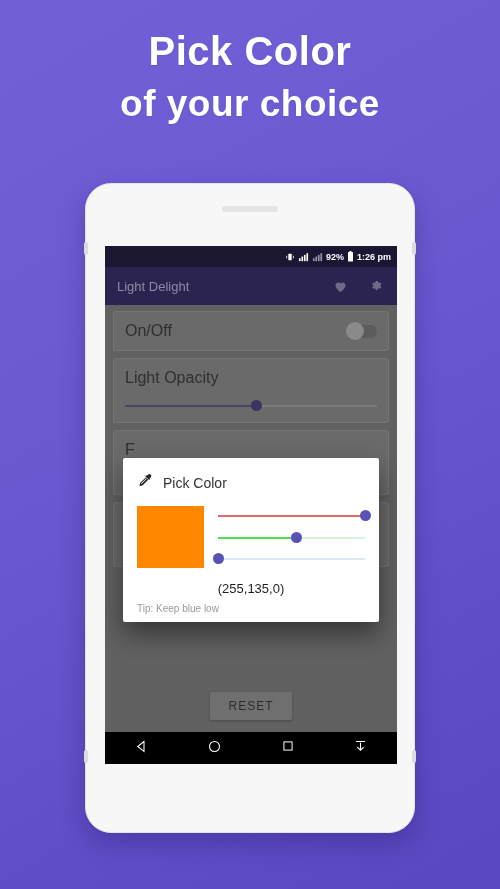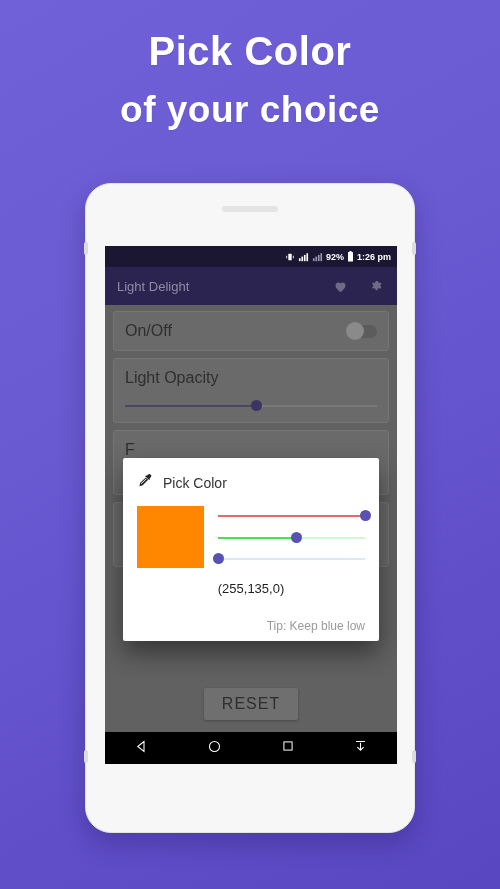--- a/index.html
+++ b/index.html
@@ -10,21 +10,21 @@
     overflow:hidden; position:relative;
   }
 
   
   .headline { width:100%; text-align:center; padding-top:26px; }
   .headline-line {
     color:#ffffff; font-weight:bold; letter-spacing:0.5px;
     line-height:1.28; text-shadow:0 1px 2px rgba(0,0,0,.08);
   }
   .hl1 { font-size:40px; }
-  .hl2 { font-size:37px; margin-top:9px; }
+  .hl2 { font-size:37px; margin-top:3px; }
 
   
   .phone {
     position:absolute; left:85px; top:183px;
     width:330px; height:650px;
     background:#f7f7f7;
     border-radius:26px;
     border:1px solid #e3e3e3;
     box-shadow:0 10px 26px rgba(30,10,80,.28);
   }
@@ -78,21 +78,21 @@
 
   .slider-wrap { margin-top:13px; height:12px; position:relative; }
   .track { position:absolute; left:0; right:0; top:5px; height:2px; background:#7a7a7a; }
   .track-fill { position:absolute; left:0; top:5px; height:2px; background:#4a4663; }
   .thumb { position:absolute; top:0; width:11px; height:11px; border-radius:50%; background:#3b3560; }
 
   
   .reset-wrap { position:absolute; left:0; right:0; bottom:44px; display:flex; justify-content:center; }
   .reset-btn {
     background:#6f6f6f; border-radius:2px; padding:7px 18px;
-    color:#2e2e2e; font-size:16px; letter-spacing:1px;
+    color:#2e2e2e; font-size:12px; letter-spacing:1px;
     box-shadow:0 1px 3px rgba(0,0,0,.25);
   }
 
   
   .navbar {
     position:absolute; left:0; right:0; bottom:0; height:32px; background:#000000;
     display:flex; align-items:center; justify-content:space-around;
   }
 
   
@@ -105,21 +105,21 @@
   .dlg-head { display:flex; align-items:center; gap:9px; margin-bottom:13px; }
   .dlg-title { font-size:14px; color:#333333; }
   .dlg-body { display:flex; gap:14px; }
   .swatch { width:67px; height:62px; flex:none; }
   .rgb-sliders { flex:1; display:flex; flex-direction:column; justify-content:space-between; padding:3px 0 2px 0; }
   .rgb-row { height:14px; position:relative; }
   .rgb-track { position:absolute; left:0; right:0; top:6px; height:2px; }
   .rgb-fill  { position:absolute; left:0; top:6px; height:2px; }
   .rgb-thumb { position:absolute; top:1px; width:11px; height:11px; border-radius:50%; background:#5a51b5; }
   .rgb-value { text-align:center; font-size:13px; color:#1f1f1f; margin-top:13px; }
-  .rgb-tip   { text-align:right; font-size:12px; color:#9a9a9a; margin-top:23px; }
+  .rgb-tip   { text-align:left; font-size:10px; color:#9a9a9a; margin-top:7px; }
   .dlg-actions { display:flex; justify-content:flex-end; margin-top:14px; }
   .ok-btn { color:#5a51b5; font-size:11px; font-weight:bold; letter-spacing:.6px; padding:6px 8px; }
 </style>
 </head>
 <body>
 
 <div class="headline">
   <div class="headline-line hl1">Pick Color</div>
   <div class="headline-line hl2">of your choice</div>
 </div>

